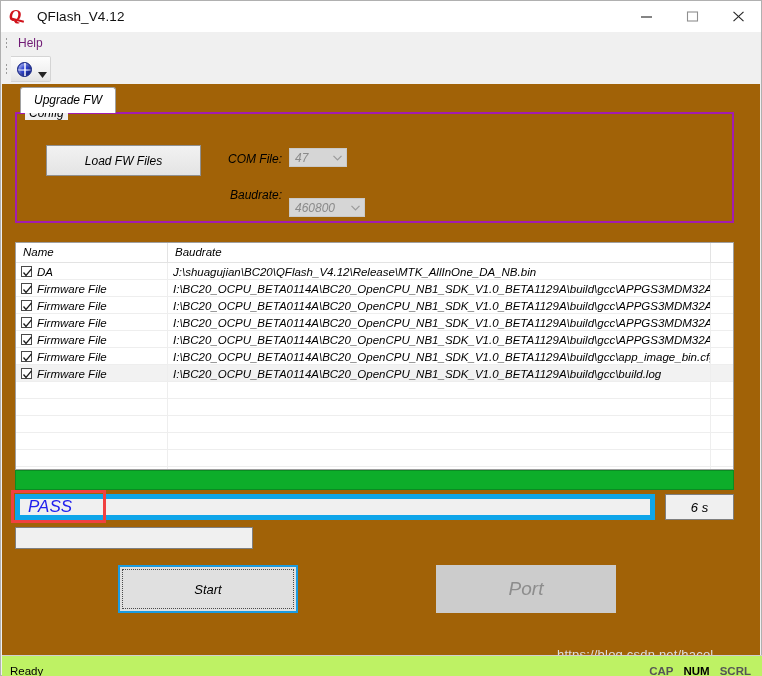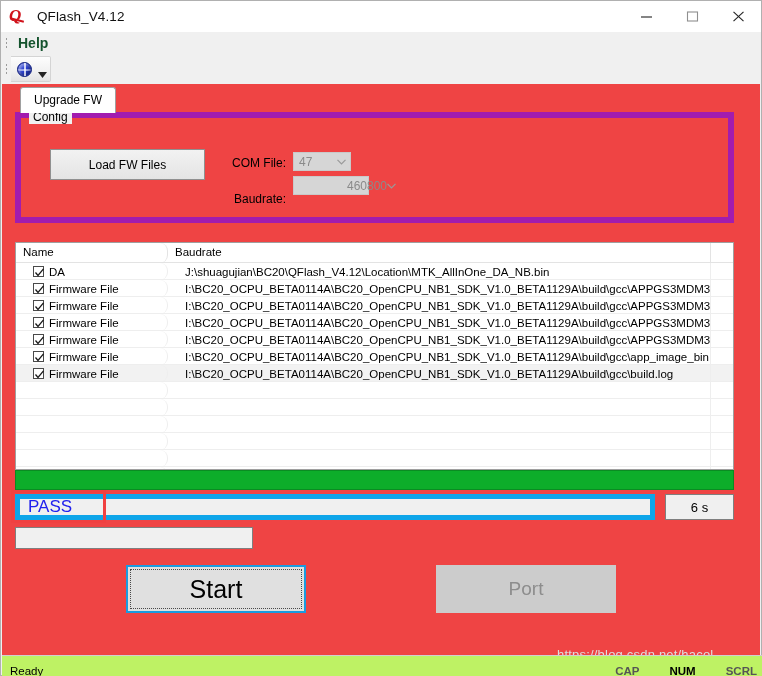--- a/index.html
+++ b/index.html
@@ -55,21 +55,21 @@
     display: flex; align-items: center;
     border-bottom: 1px solid #f0f0f0;
   }
   .grip {
     width: 7px; height: 14px; margin-left: 3px; flex: none;
     background-image: radial-gradient(#9a9a9a 38%, transparent 40%);
     background-size: 3px 4px; background-position: 1px 1px;
     background-repeat: repeat-y;
   }
   .menu-item {
-    padding: 2px 7px; font-size: 14px; color: #14532d; font-weight: bold;
+    padding: 2px 7px; font-size: 12px; color: #701a75;
   }
 
   
   .toolbar {
     position: absolute; left: 0; top: 53px; width: 760px; height: 30px;
     background: #f0f0f0; display: flex; align-items: center;
   }
   .tb-panel {
     height: 26px; display: flex; align-items: center;
     background: linear-gradient(to bottom,#fdfdfd 0%,#f2f2f2 55%,#e3e3e3 100%);
@@ -96,38 +96,39 @@
     width: 13px; height: 2px; background: rgba(255,255,255,.55); border-radius: 50%;
   }
   .tb-overflow {
     width: 11px; height: 24px; display: flex; align-items: flex-end; justify-content: center;
     padding-bottom: 3px;
   }
 
   
   .client {
     position: absolute; left: 1px; top: 83px; width: 758px; height: 571px;
-    background: #ef4444;
+    background: #a16207;
+    font-style: italic;
   }
 
   
   .tabstrip { position: absolute; left: 18px; top: 3px; }
   .tab {
     display: inline-block; padding: 5px 13px 6px 13px;
     font-size: 12px; color: #000;
     background: #ffffff;
     border: 1px solid #a0a0a0; border-bottom: none;
     border-top-left-radius: 3px; border-top-right-radius: 3px;
     position: relative; z-index: 3;
   }
 
   
   .groupbox {
     position: absolute; left: 13px; top: 28px; width: 719px; height: 111px;
-    border: 6px solid #a21caf;
+    border: 2px solid #a21caf;
   }
   .groupbox > .gb-title {
     position: absolute; left: 8px; top: -8px; background: #f0f0f0;
     padding: 0 4px; font-size: 12px; color: #000;
   }
   .btn-load {
     position: absolute; left: 29px; top: 31px; width: 155px; height: 31px;
     background: linear-gradient(to bottom,#f2f2f2 0%,#e4e4e4 100%);
     border: 1px solid #909090;
     font-size: 12px; color: #000;
@@ -146,45 +147,45 @@
     background: #d6d6d6; border: 1px solid #c9c9c9;
     display: flex; align-items: center;
     font-size: 12px; color: #8a8a8a;
   }
   .combo .val { padding-left: 5px; flex: 1 1 auto; }
   .combo .arrow {
     width: 18px; height: 100%; display: flex; align-items: center; justify-content: center;
   }
   .combo .arrow svg { display: block; }
   #combo-com { left: 272px; top: 34px; width: 58px; }
-  #combo-baud { left: 272px; top: 58px; width: 76px; padding-left: 48px; }
+  #combo-baud { left: 272px; top: 84px; width: 76px; }
 
   
   .listview {
     position: absolute; left: 13px; top: 158px; width: 719px; height: 228px;
     background: #ffffff; border: 1px solid #9f9f9f;
     overflow: hidden;
   }
   .lv-header {
     display: flex; height: 20px; background: #ffffff;
     border-bottom: 1px solid #e3e3e3;
   }
   .lv-header .hcell {
     font-size: 11.5px; color: #000; padding: 3px 0 0 7px;
     border-right: 1px solid #e3e3e3; height: 20px;
   }
   .lv-row { display: flex; height: 17px; border-bottom: 1px solid #eeeeee; }
   .lv-row.alt { background: #f2f2f2; }
   .lv-row .cell {
-    font-size: 11.5px; color: #000; padding-left: 17px;
+    font-size: 11.5px; color: #000; padding-left: 5px;
     border-right: 1px solid #eeeeee; height: 17px;
     display: flex; align-items: center;
     white-space: nowrap; overflow: hidden;
   }
-  .c-name { width: 152px; flex: none; border-radius: 8px; }
+  .c-name { width: 152px; flex: none; }
   .c-loc  { width: 543px; flex: none; }
   .c-ext  { width: 40px;  flex: none; }
   .chk {
     width: 11px; height: 11px; flex: none;
     border: 1px solid #4a4a4a; background: #ffffff;
     margin-right: 5px; position: relative;
   }
   .chk svg { position: absolute; left: 0px; top: 0px; }
 
   
@@ -211,45 +212,45 @@
     position: absolute; left: 9px; top: 406px; width: 95px; height: 33px;
     border: 3px solid #f04040; pointer-events: none; z-index: 6;
   }
   .logbox {
     position: absolute; left: 13px; top: 443px; width: 238px; height: 22px;
     background: #f0f0f0; border: 1px solid #7f7f7f;
   }
 
   
   .btn-start {
-    position: absolute; left: 124px; top: 481px; width: 180px; height: 48px;
+    position: absolute; left: 116px; top: 481px; width: 180px; height: 48px;
     background: #e0e0e0;
     border: 2px solid #1a9be0;
     display: flex; align-items: center; justify-content: center;
-    font-size: 25px; color: #000;
+    font-size: 13px; color: #000;
   }
   .btn-start .inner {
     position: absolute; left: 2px; top: 2px; right: 2px; bottom: 2px;
     border: 1px dotted #4a4a4a;
   }
   .btn-stop {
     position: absolute; left: 434px; top: 481px; width: 180px; height: 48px;
     background: #cccccc; border: 1px solid #cccccc;
     display: flex; align-items: center; justify-content: center;
     font-size: 19px; color: #8d8d8d;
   }
 
   
   .statusbar {
     position: absolute; left: 1px; top: 654px; width: 760px; height: 31px;
     background: #bef264; border-top: 1px solid #d0d0d0;
     display: flex; align-items: center;
   }
   .sb-ready { font-size: 11.5px; color: #000; padding-left: 8px; }
-  .sb-right { margin-left: auto; display: flex; align-items: flex-start; padding-right: 0; gap: 20px; }
+  .sb-right { margin-left: auto; display: flex; align-items: flex-start; padding-right: 6px; }
   .sb-ind {
     font-size: 11.5px; color: #555; padding: 0 5px; font-weight: bold;
   }
   .sb-ind.on { color: #000; }
   .watermark {
     position: absolute; left: 556px; top: 646px;
     font-size: 13px; color: #dedede; letter-spacing: .2px;
     pointer-events: none; white-space: nowrap;
   }
 </style>
@@ -344,21 +345,21 @@
       <div id="lv-body">
           <div class="lv-row">
             <div class="cell c-name">
               <span class="chk">
                 <svg width="11" height="11" viewBox="0 0 11 11">
                   <polyline points="1.5,5.5 4,8.5 9.5,1.8" fill="none" stroke="#1a1a1a" stroke-width="1.3"></polyline>
                 </svg>
               </span>
               <span>DA</span>
             </div>
-            <div class="cell c-loc">J:\shuagujian\BC20\QFlash_V4.12\Location\MTK_AllInOne_DA_NB.bin</div>
+            <div class="cell c-loc">J:\shuagujian\BC20\QFlash_V4.12\Release\MTK_AllInOne_DA_NB.bin</div>
             <div class="cell c-ext"></div>
           </div>
           <div class="lv-row">
             <div class="cell c-name">
               <span class="chk">
                 <svg width="11" height="11" viewBox="0 0 11 11">
                   <polyline points="1.5,5.5 4,8.5 9.5,1.8" fill="none" stroke="#1a1a1a" stroke-width="1.3"></polyline>
                 </svg>
               </span>
               <span>Firmware File</span>

